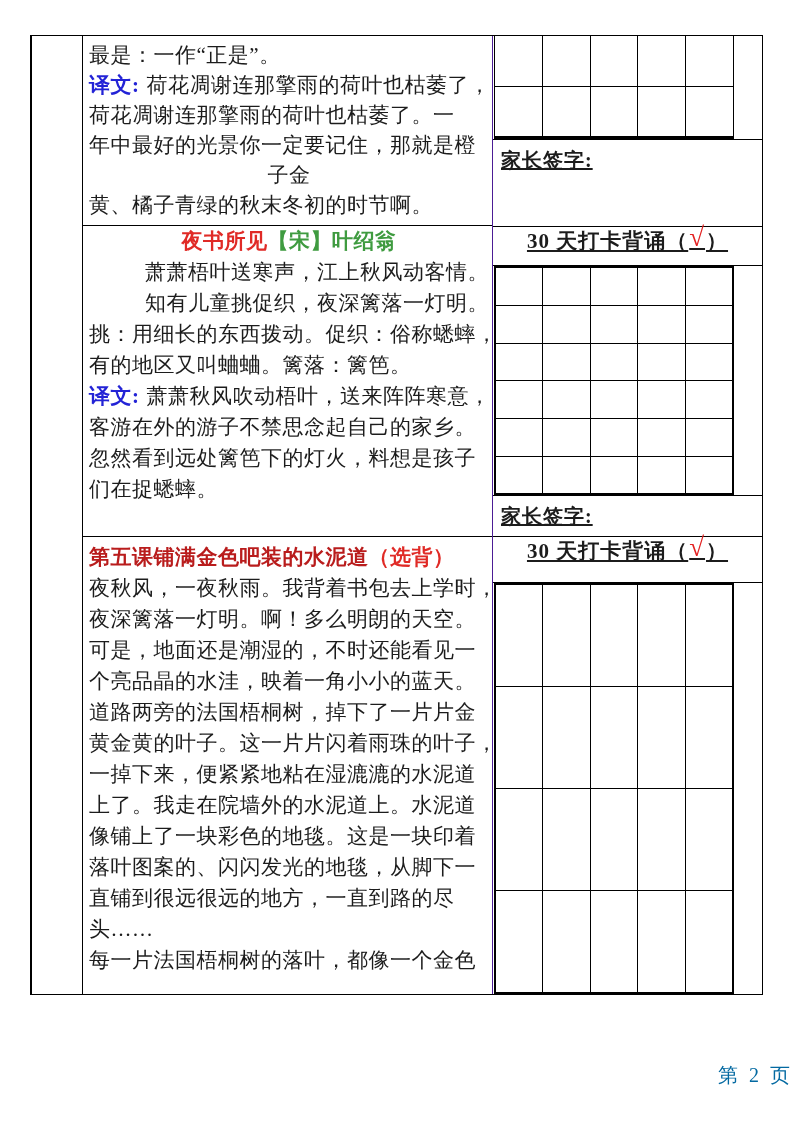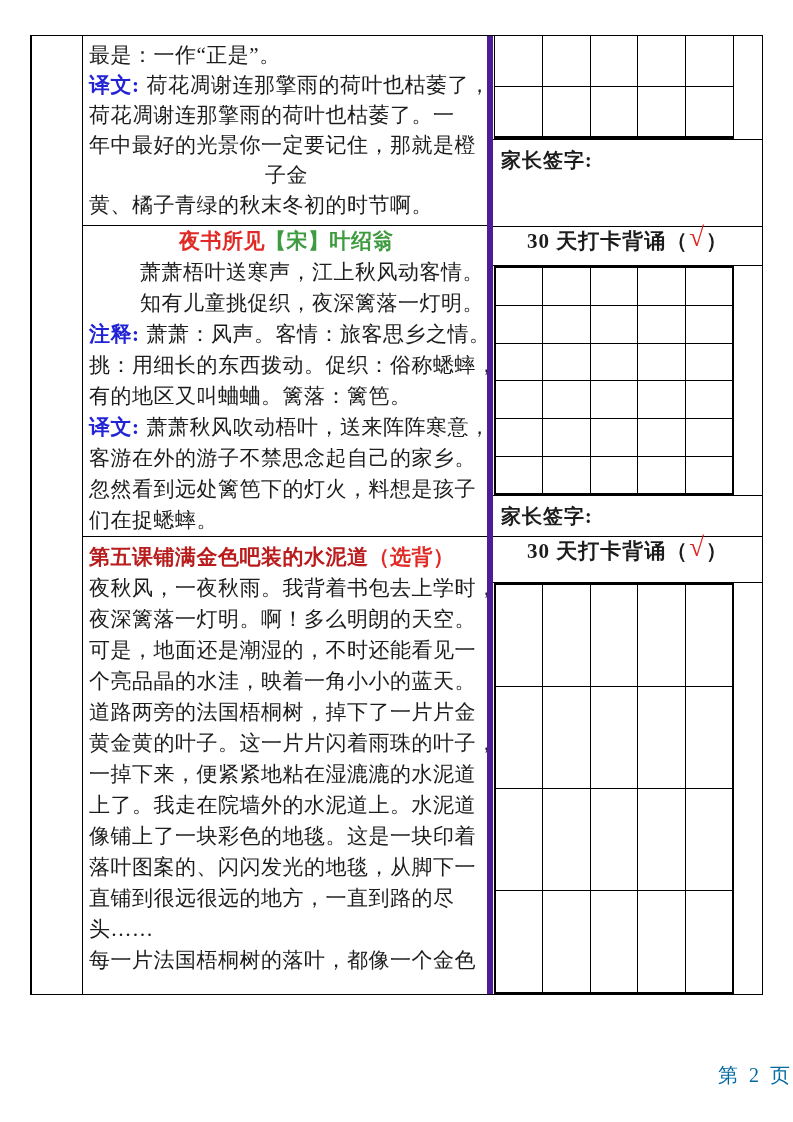--- a/index.html
+++ b/index.html
@@ -8,42 +8,42 @@
     position:relative; width:793px; height:1122px; background:#ffffff;
     font-family:"Liberation Serif","DejaVu Serif",serif; color:#1c1c1c;
     overflow:hidden;
   }
   .doc-table {
     position:absolute; left:30px; top:35px; width:733px; height:960px;
     border:1px solid #000; border-left:2px solid #000;
     display:flex;
   }
   .col-a { width:51px; border-right:1px solid #000; }
-  .col-b { width:410px; border-right:6px solid #4c1d95; display:flex; flex-direction:column; }
+  .col-b { width:410px; border-right:1px solid #4c1d95; display:flex; flex-direction:column; }
   .col-c { flex:1; display:flex; flex-direction:column; }
 
   
   .text-row { width:100%; overflow:hidden; }
   .row1 { height:190px; border-bottom:1px solid #000; padding-top:4px; }
   .row2 { height:311px; border-bottom:1px solid #000; }
   .row3 { flex:1; padding-top:5px; }
   .line {
     font-size:21px; line-height:30px; padding:0 3px 0 6px;
     letter-spacing:0.5px; white-space:nowrap;
   }
   .row2 .line, .row3 .line { line-height:31px; }
   .center { text-align:center; }
   .indent { padding-left:30px;text-align:right; }
   .lbl-blue { color:#2323d6; font-weight:bold; margin-right:7px; }
   .t-red { color:#e02a26; font-weight:bold; }
   .t-green { color:#3f9b40; font-weight:bold; }
   .t-blue { color:#b91c1c; font-weight:bold; }
 
   
-  .seg { width:100%; position:relative; }
+  .seg { width:100%; position:relative;text-decoration:underline; }
   .seg-grid1 { height:103px; }
   .seg-sign1 { height:87px; border-top:1px solid #000; }
   .seg-head1 { height:40px; border-top:1px solid #000; }
   .seg-grid2 { height:231px; border-top:1px solid #000; }
   .seg-sign2 { height:41px; border-top:1px solid #000; }
   .seg-head2 { height:46px; border-top:1px solid #000; }
   .seg-grid3 { flex:1; border-top:1px solid #000; }
 
   .sign-label {
     display:block; font-weight:bold; font-size:20px; padding:7px 0 0 8px;
@@ -85,21 +85,20 @@
         <p class="line">荷花凋谢连那擎雨的荷叶也枯萎了。一</p>
         <p class="line">年中最好的光景你一定要记住，那就是橙</p>
         <p class="line center">子金</p>
         <p class="line">黄、橘子青绿的秋末冬初的时节啊。</p>
       </div>
 
       <div class="text-row row2">
         <p class="line center"><span class="t-red">夜书所见</span><span class="t-green">【宋】叶绍翁</span></p>
         <p class="line indent">萧萧梧叶送寒声，江上秋风动客情。</p>
         <p class="line indent">知有儿童挑促织，夜深篱落一灯明。</p>
-        <p class="line"><span class="lbl-blue">注释:</span><span>萧萧：风声。客情：旅客思乡之情。</span></p>
         <p class="line">挑：用细长的东西拨动。促织：俗称蟋蟀，</p>
         <p class="line">有的地区又叫蛐蛐。篱落：篱笆。</p>
         <p class="line"><span class="lbl-blue">译文:</span><span>萧萧秋风吹动梧叶，送来阵阵寒意，</span></p>
         <p class="line">客游在外的游子不禁思念起自己的家乡。</p>
         <p class="line">忽然看到远处篱笆下的灯火，料想是孩子</p>
         <p class="line">们在捉蟋蟀。</p>
       </div>
 
       <div class="text-row row3">
         <p class="line"><span class="t-blue">第五课铺满金色吧装的水泥道</span><span class="t-red">（选背）</span></p>

